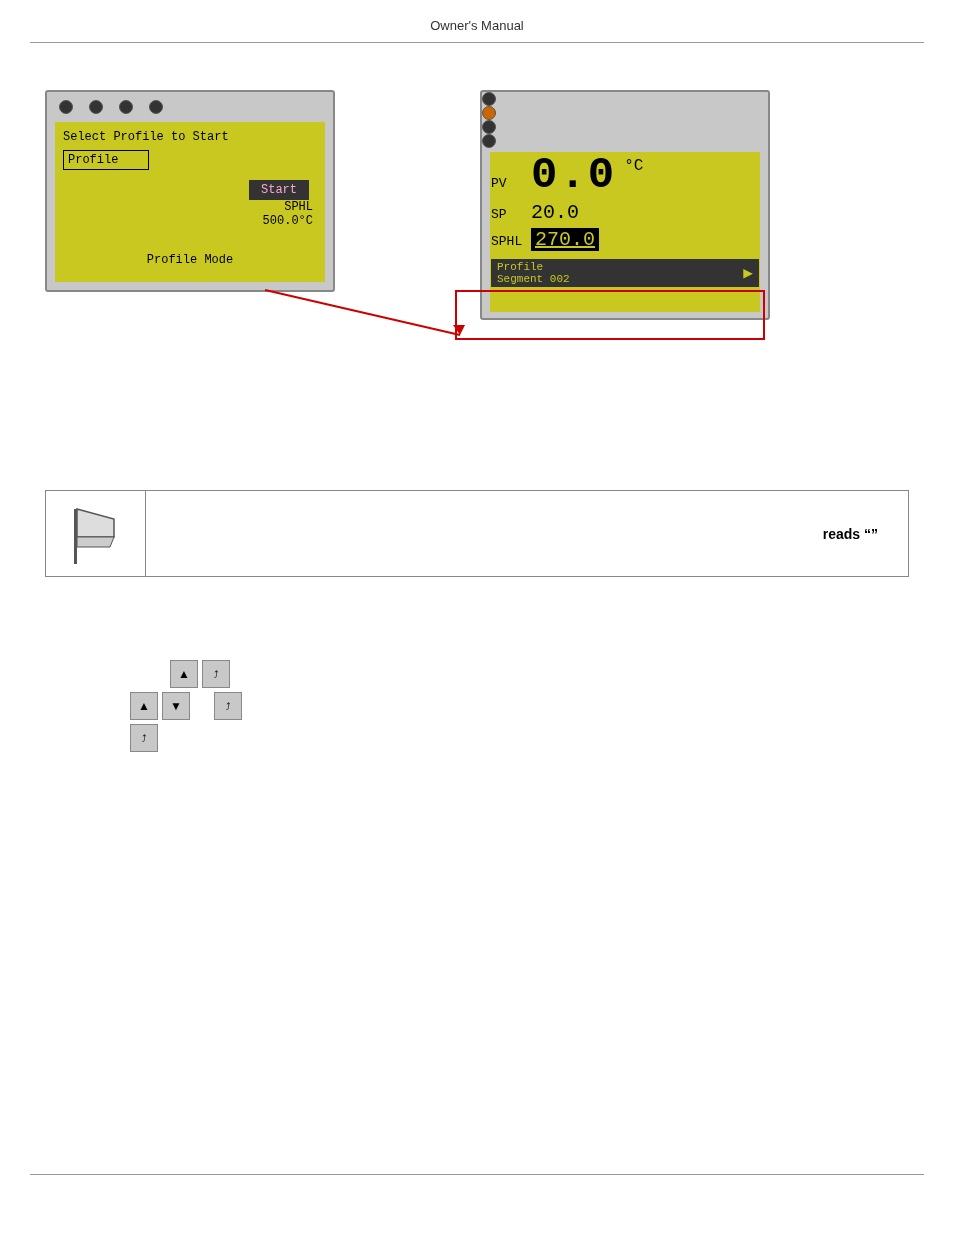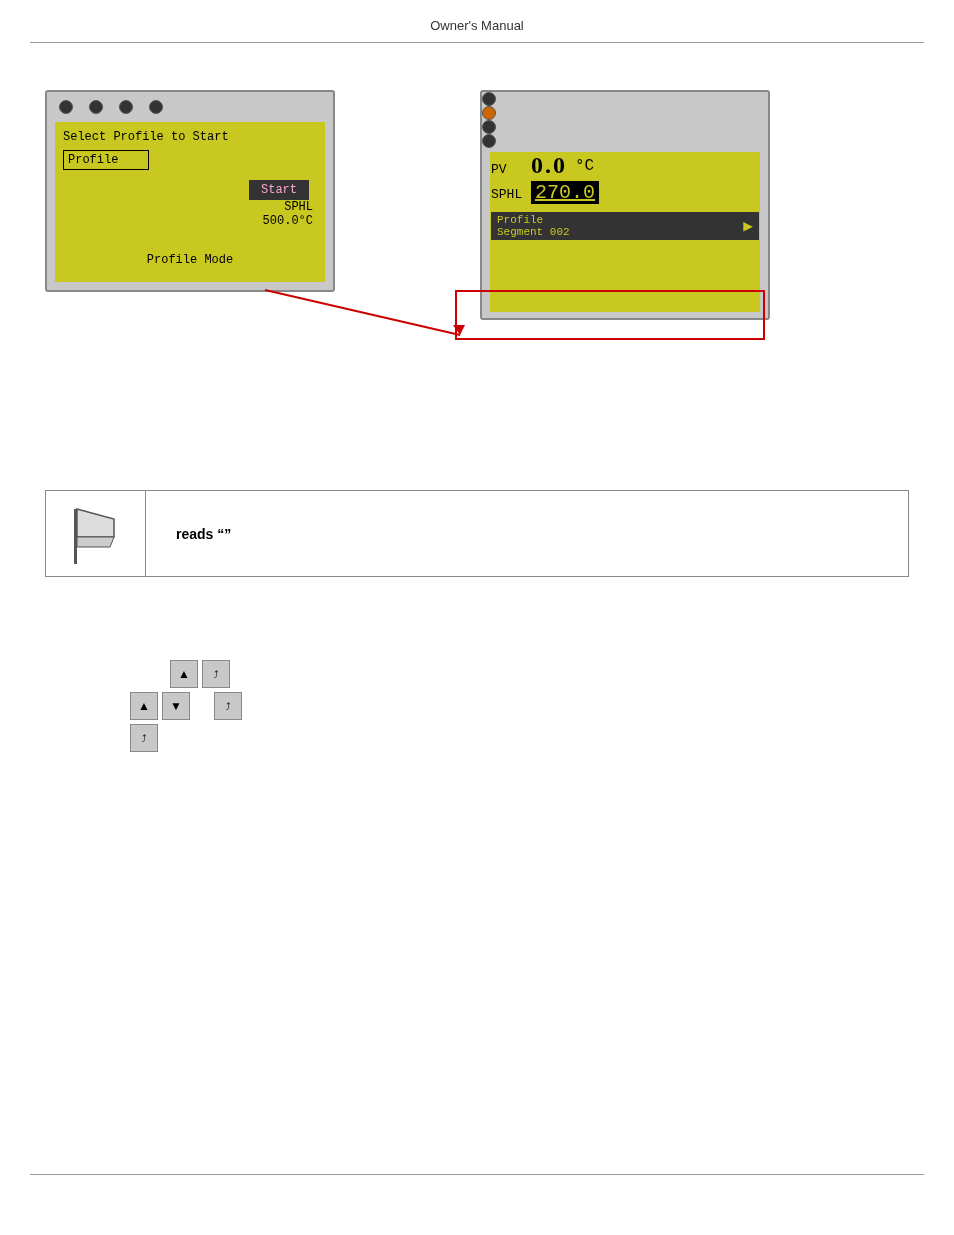--- a/index.html
+++ b/index.html
@@ -148,25 +148,24 @@
       align-items: baseline;
       margin-bottom: 4px;
     }
 
     .pv-label {
       font-size: 13px;
       width: 40px;
     }
 
     .pv-value {
-      font-size: 24px;
+      font-size: 44px;
       font-weight: bold;
       letter-spacing: 2px;
       line-height: 1;
-      font-family: Liberation Serif, serif;
     }
 
     .pv-unit {
       font-size: 16px;
       margin-left: 8px;
       align-self: flex-start;
       margin-top: 4px;
     }
 
     .sp-row {
@@ -240,20 +239,21 @@
       border-right: 1px solid #888;
       padding: 10px;
     }
 
     .note-text-cell {
       flex: 1;
       padding: 20px 30px;
       display: flex;
       align-items: center;
       font-size: 14px;
+      justify-content: flex-end;
     }
 
     .btn-icon {
       width: 28px;
       height: 28px;
       border: 1px solid #888;
       background: #c8c8c8;
       display: flex;
       align-items: center;
       justify-content: center;
@@ -312,20 +312,24 @@
     <div class="led"></div>
     <div class="led orange"></div>
     <div class="led"></div>
     <div class="led"></div>
   </div>
   <div class="lcd-right">
     <div class="pv-row">
       <span class="pv-label">PV</span>
       <span class="pv-value">0.0</span>
       <span class="pv-unit">°C</span>
+    </div>
+    <div class="sp-row">
+      <span class="sp-label">SP</span>
+      <span class="sp-value">20.0</span>
     </div>
     <div class="sphl-row-right">
       <span class="sphl-label">SPHL</span>
       <span class="sphl-value-box">270.0</span>
     </div>
     <div class="profile-segment-row">
       <div class="profile-seg-text">
         <div>Profile</div>
         <div>Segment 002</div>
       </div>

